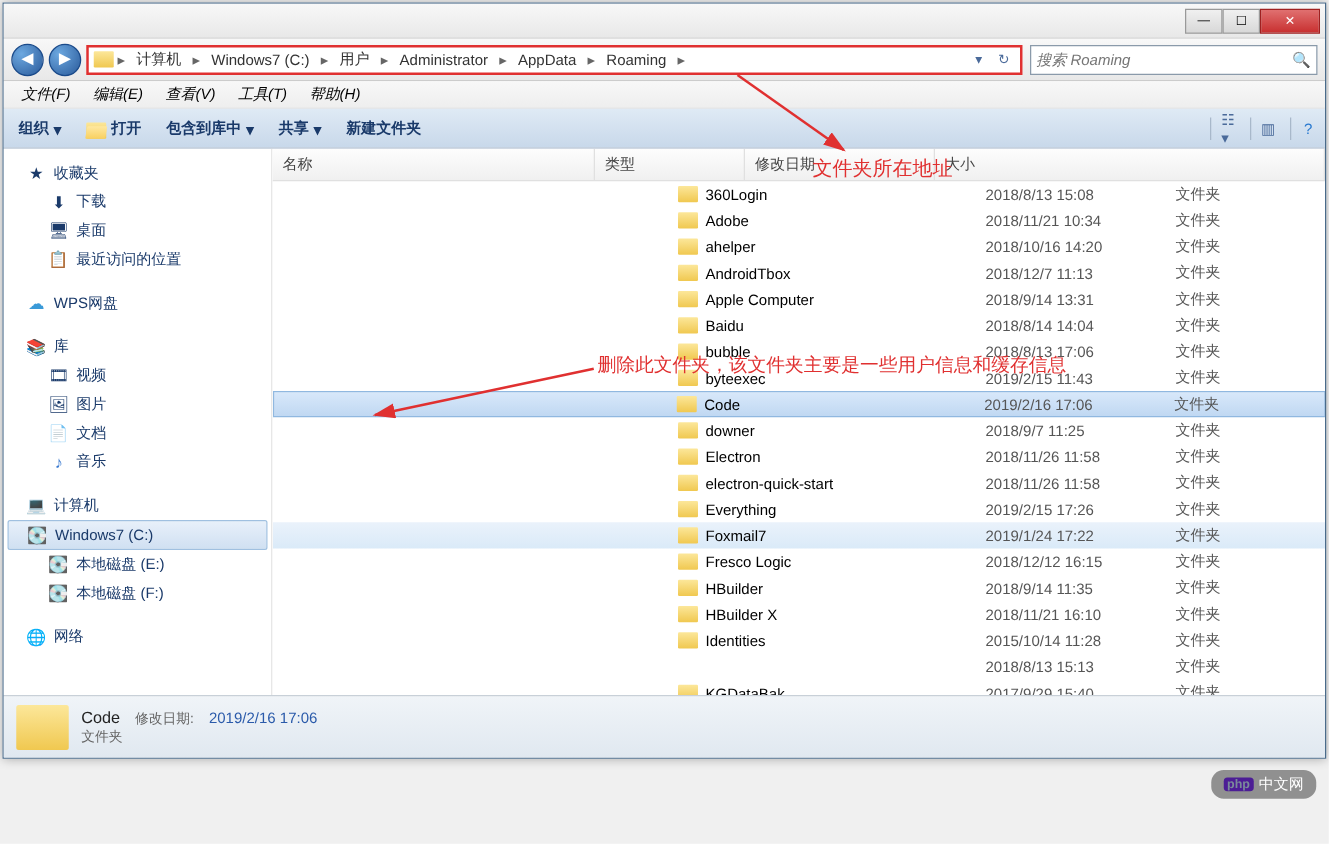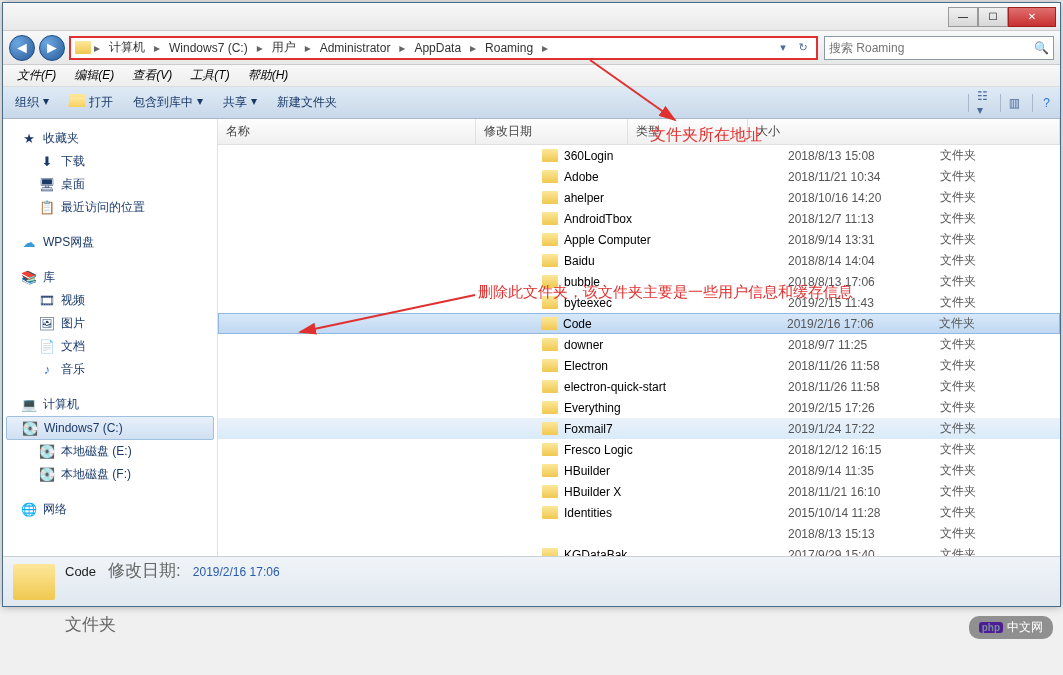--- a/index.html
+++ b/index.html
@@ -16,28 +16,28 @@
 .navbtn { width:26px; height:26px; border-radius:50%; background: radial-gradient(circle at 30% 30%, #6ca8e0, #2a5a9a); display:flex; align-items:center; justify-content:center; color:#fff; cursor:pointer; border:1px solid #1a4a8a;}
 
 .address-outer { flex:1; height:24px; border:1px solid #8a9aaa; background:#fff; display:flex; align-items:center; padding:0 2px; position:relative; border:2px solid #e03030; }
 .breadcrumb { display:flex; align-items:center; font-size:12px; color:#333; gap:0; padding:0 2px;}
 .crumb { padding:2px 6px; cursor:pointer; display:flex; align-items:center; gap:4px;}
 .crumb-sep { width:12px; text-align:center; color:#666; cursor:pointer;}
 .addr-right { margin-left:auto; display:flex; align-items:center; gap:2px; padding-right:2px;}
 .addr-icon { width:18px; height:18px; display:flex; align-items:center; justify-content:center; cursor:pointer; color:#4a6a9a; font-size:11px;}
 
 .searchbox { width:230px; height:24px; border:1px solid #8a9aaa; background:#fff; display:flex; align-items:center; padding:0 4px; margin-left:2px;}
-.searchbox input { border:none; outline:none; flex:1; font-size:12px; color:#888; }
+.searchbox input { border:none; outline:none; flex:1; font-size:12px; color:#888; font-style:italic;}
 .searchbox .sicon { color:#4a6a9a; font-size:12px;}
 
 .menubar { height:22px; background:linear-gradient(to bottom,#f8f8f8,#eeeeee); display:flex; align-items:center; padding:0 6px; gap:2px; font-size:12px; border-bottom:1px solid #ddd;}
 .menuitem { padding:2px 8px; cursor:pointer;font-style:italic;}
 
 .toolbar { height:32px; background: linear-gradient(to bottom,#dfeaf5,#c8d8ea); display:flex; align-items:center; padding:0 8px; gap:12px; font-size:12px; border-bottom:1px solid #a8b8ca;}
-.tbitem { display:flex; align-items:flex-start; gap:4px; cursor:pointer; color:#1a3a6a; padding:2px 4px;}
+.tbitem { display:flex; align-items:flex-end; gap:4px; cursor:pointer; color:#1a3a6a; padding:2px 4px;font-weight:bold;}
 .tbspacer { flex:1;}
 .tbicon { width:20px; height:18px; display:flex; align-items:center; justify-content:center; border-left:1px solid #a8b8ca; padding-left:8px; cursor:pointer; color:#4a6a9a;}
 
 .body { display:flex; height: calc(100% - 28px - 34px - 22px - 32px - 50px); }
 
 .sidebar { width:215px; background:#fff; border-right:1px solid #e0e0e0; overflow-y:auto; padding:8px 0; font-size:12px;}
 .sb-group { margin-bottom:12px; }
 .sb-item { display:flex; align-items:center; gap:6px; padding:3px 10px 3px 18px; cursor:pointer; color:#1a3a6a;}
 .sb-sub { padding-left:36px;}
 .sb-item.sel { background:linear-gradient(to bottom,#e8f0fa,#d0e0f2); border:1px solid #a0c0e0; border-radius:2px; margin:0 3px; padding-left:15px;}
@@ -58,21 +58,21 @@
 .fc-name { width:258px; padding-left:12px; display:flex; align-items:center; gap:6px;}
 .fc-date { width:152px; color:#555;}
 .fc-type { width:120px; color:#555;}
 .folder-icon { width:16px; height:13px; background:linear-gradient(to bottom,#fce79a,#f0c850); border-radius:1px; position:relative; display:inline-block;}
 .folder-icon.open::before { content:''; position:absolute; width:16px; height:10px; bottom:0; left:0; background:linear-gradient(to bottom,#ffe8a0,#f8d060); transform:skewX(-10deg); border-radius:1px;}
 
 .statusbar { height:50px; background:linear-gradient(to bottom,#f0f4f8,#e0e8f0); border-top:1px solid #c8d0d8; display:flex; align-items:center; padding:4px 10px; font-size:12px; gap:10px;}
 .sb-bigicon { width:42px; height:36px; background:linear-gradient(to bottom,#fce79a,#f0c850); border-radius:2px;}
 .sb-info .line1 { display:flex; gap:12px; align-items:baseline;}
 .sb-info .name { font-size:13px; color:#222;}
-.sb-info .meta { color:#666; font-size:17px;margin-top:31px;}
+.sb-info .meta { color:#666; font-size:11px;}
 .sb-info .val { color:#2a5aaa;}
 
 .annot { position:absolute; color:#e03030; font-size:16px; pointer-events:none; font-weight:400;}
 .arrow { position:absolute; pointer-events:none;}
 
 .watermark { position:absolute; right:10px; bottom:36px; background:rgba(80,80,80,0.6); color:#fff; font-size:12px; padding:3px 10px; border-radius:10px; display:flex; align-items:center; gap:4px;}
 .watermark .p { background:#4c1d95; color:#7a8a9a; font-weight:bold; border-radius:3px; padding:0 3px; font-size:10px;}
 
 </style>
 </head>
@@ -214,22 +214,22 @@
         <div class="sb-item">
             <span class="sb-icon">🌐</span>
             <span>网络</span>
           </div>
       </div>
     </div>
 
     <div class="filepane">
       <div class="columns">
         <div class="col c-name">名称</div>
+        <div class="col c-type">类型</div>
         <div class="col c-date">修改日期</div>
-        <div class="col c-type">类型</div>
         <div class="col c-size">大小</div>
       </div>
       <div class="filelist" id="filelist">
           <div class="filerow">
             <div class="fc-name">
               <span class="folder-icon"></span>
               <span>360Login</span>
             </div>
             <div class="fc-date">2018/8/13 15:08</div>
             <div class="fc-type">文件夹</div>

